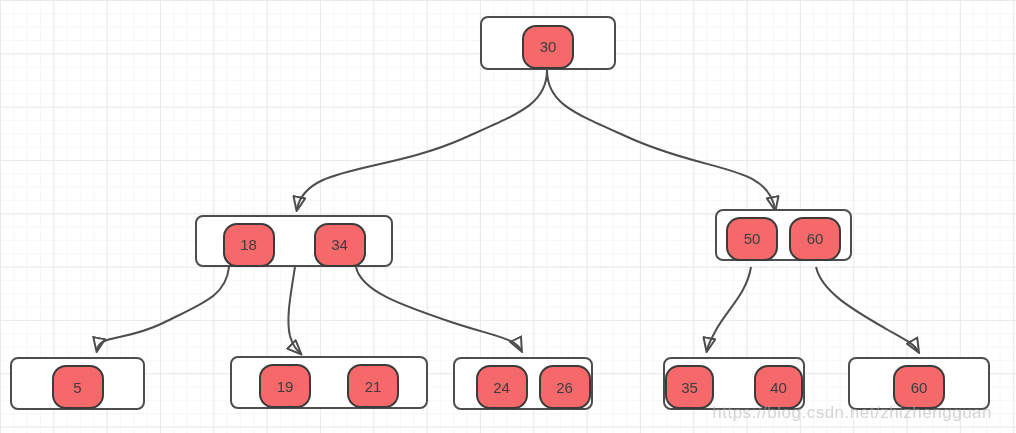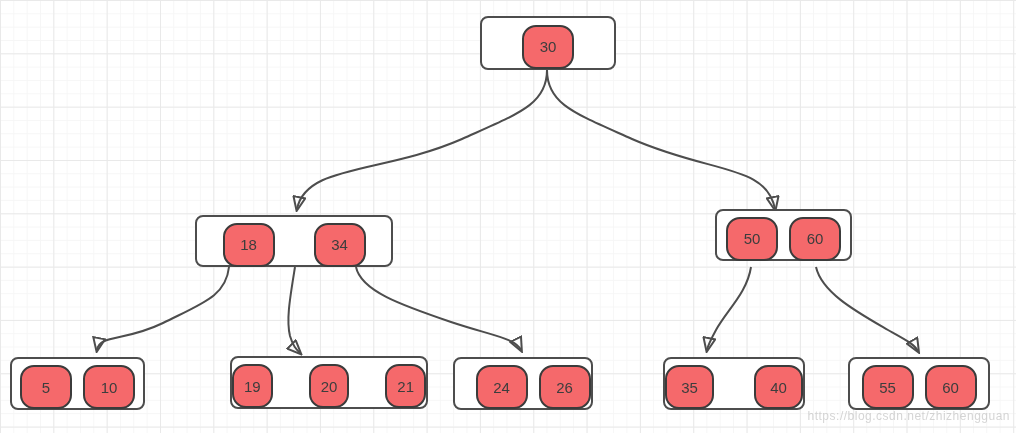--- a/index.html
+++ b/index.html
@@ -61,23 +61,23 @@
     border-radius:14px;
     display:flex;
     align-items:center;
     justify-content:center;
     font-size:15px;
     color:var(--text);
     margin-top:7px;
   }
   .watermark{
     position:absolute;
-    right:6px;
+    right:24px;
     bottom:10px;
-    font-size:12px;
+    font-size:17px;
     color:rgba(178,178,178,0.55);
     letter-spacing:0.5px;
     white-space:nowrap;
     margin-left:8px;
   }
 </style>
 </head>
 <body>
 
 <div class="canvas">
@@ -106,35 +106,32 @@
       <div class="node" style="left: 195px; top: 215px; width: 198px; height: 52px; gap: 39px;">
         <div class="key">18</div>
         <div class="key">34</div>
       </div>
       <div class="node" style="left: 715px; top: 209px; width: 137px; height: 52px;">
         <div class="key">50</div>
         <div class="key">60</div>
       </div>
       <div class="node" style="left: 10px; top: 357px; width: 135px; height: 53px;">
         <div class="key">5</div>
-        <div class="key">10</div>
       </div>
       <div class="node" style="left: 230px; top: 356px; width: 198px; height: 53px; gap: 36px;">
         <div class="key">19</div>
-        <div class="key">20</div>
         <div class="key">21</div>
       </div>
       <div class="node" style="left: 453px; top: 357px; width: 140px; height: 53px; padding-left: 20px;">
         <div class="key">24</div>
         <div class="key">26</div>
       </div>
       <div class="node" style="left: 663px; top: 357px; width: 142px; height: 53px; gap: 40px;">
         <div class="key">35</div>
         <div class="key">40</div>
       </div>
       <div class="node" style="left: 848px; top: 357px; width: 142px; height: 53px;">
-        <div class="key">55</div>
         <div class="key">60</div>
       </div>
     </div>
 
   <div class="watermark">https://blog.csdn.net/zhizhengguan</div>
 </div>
 
 </body></html>

